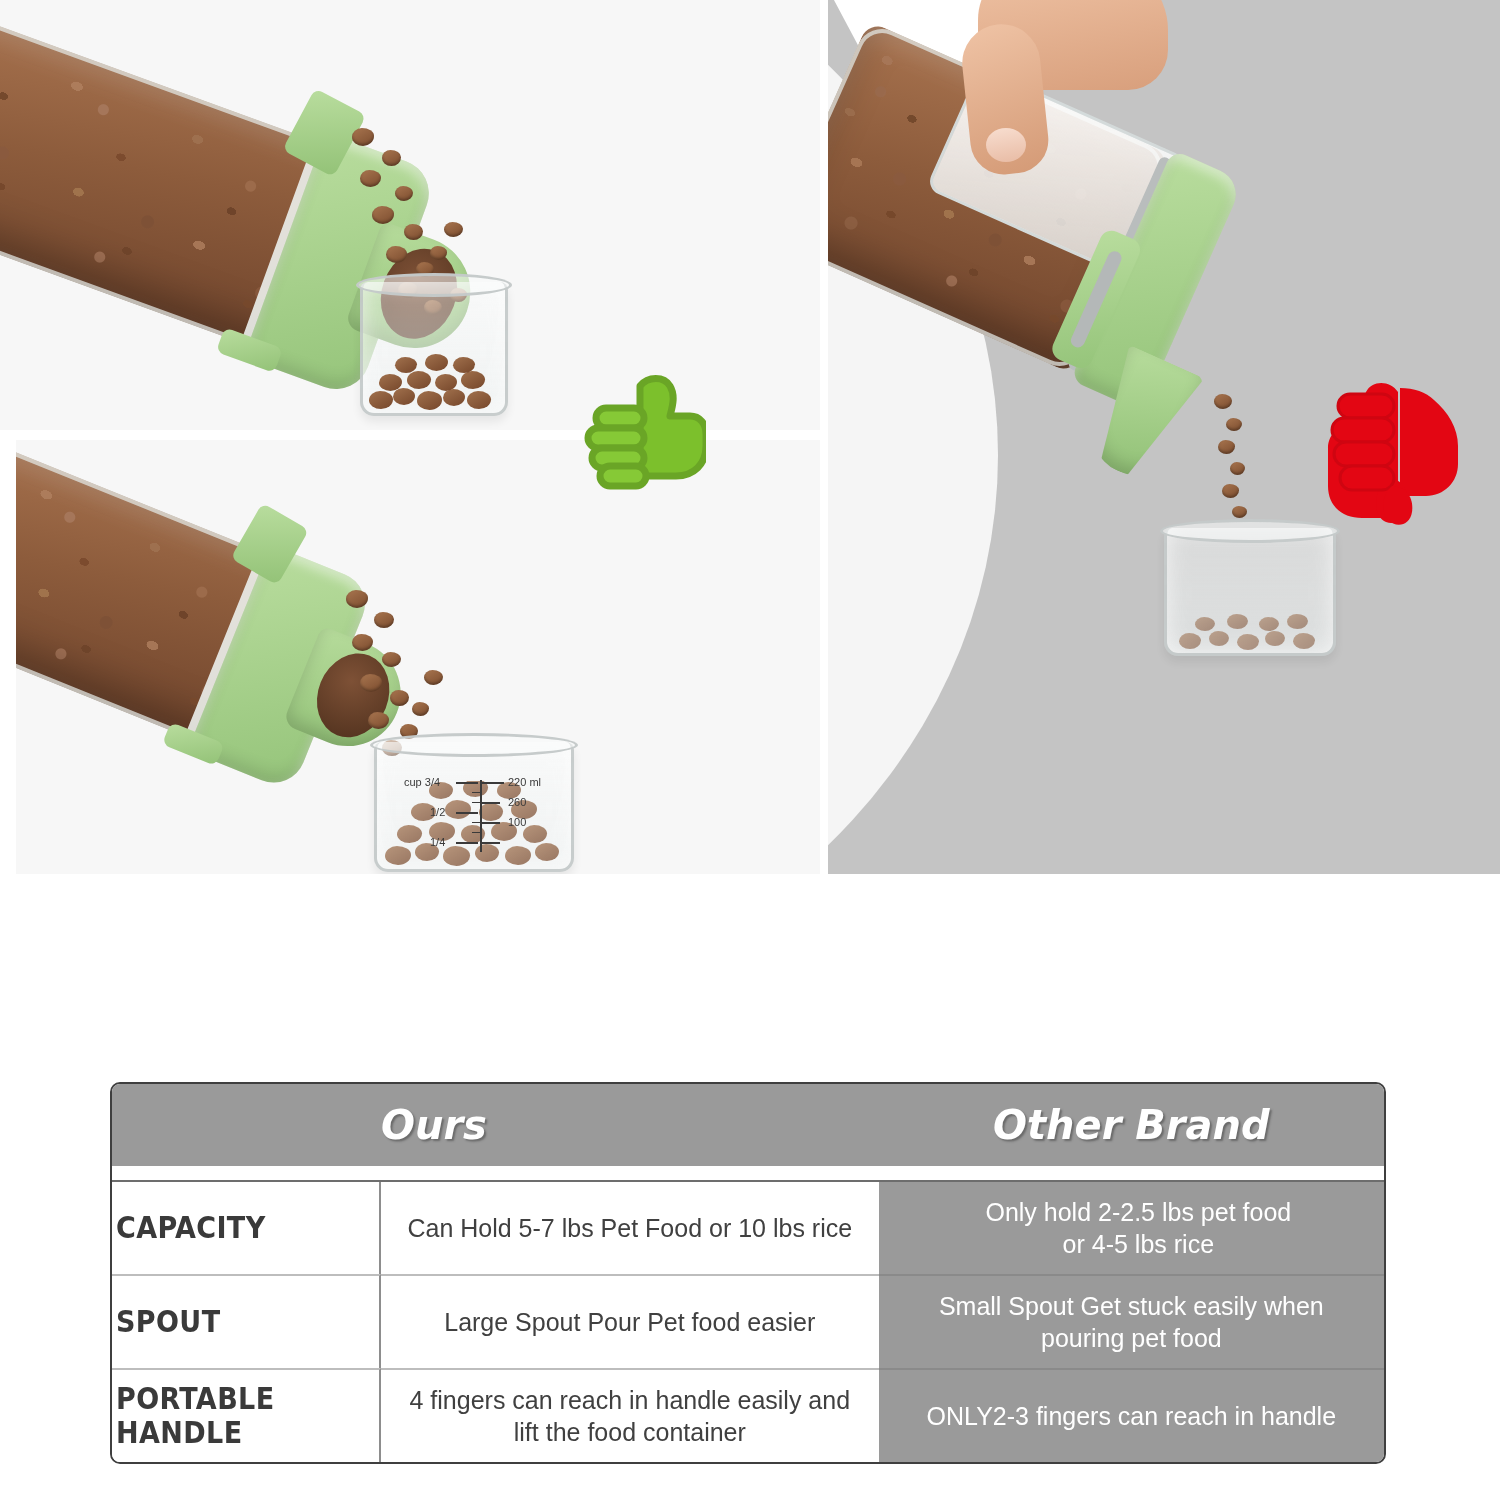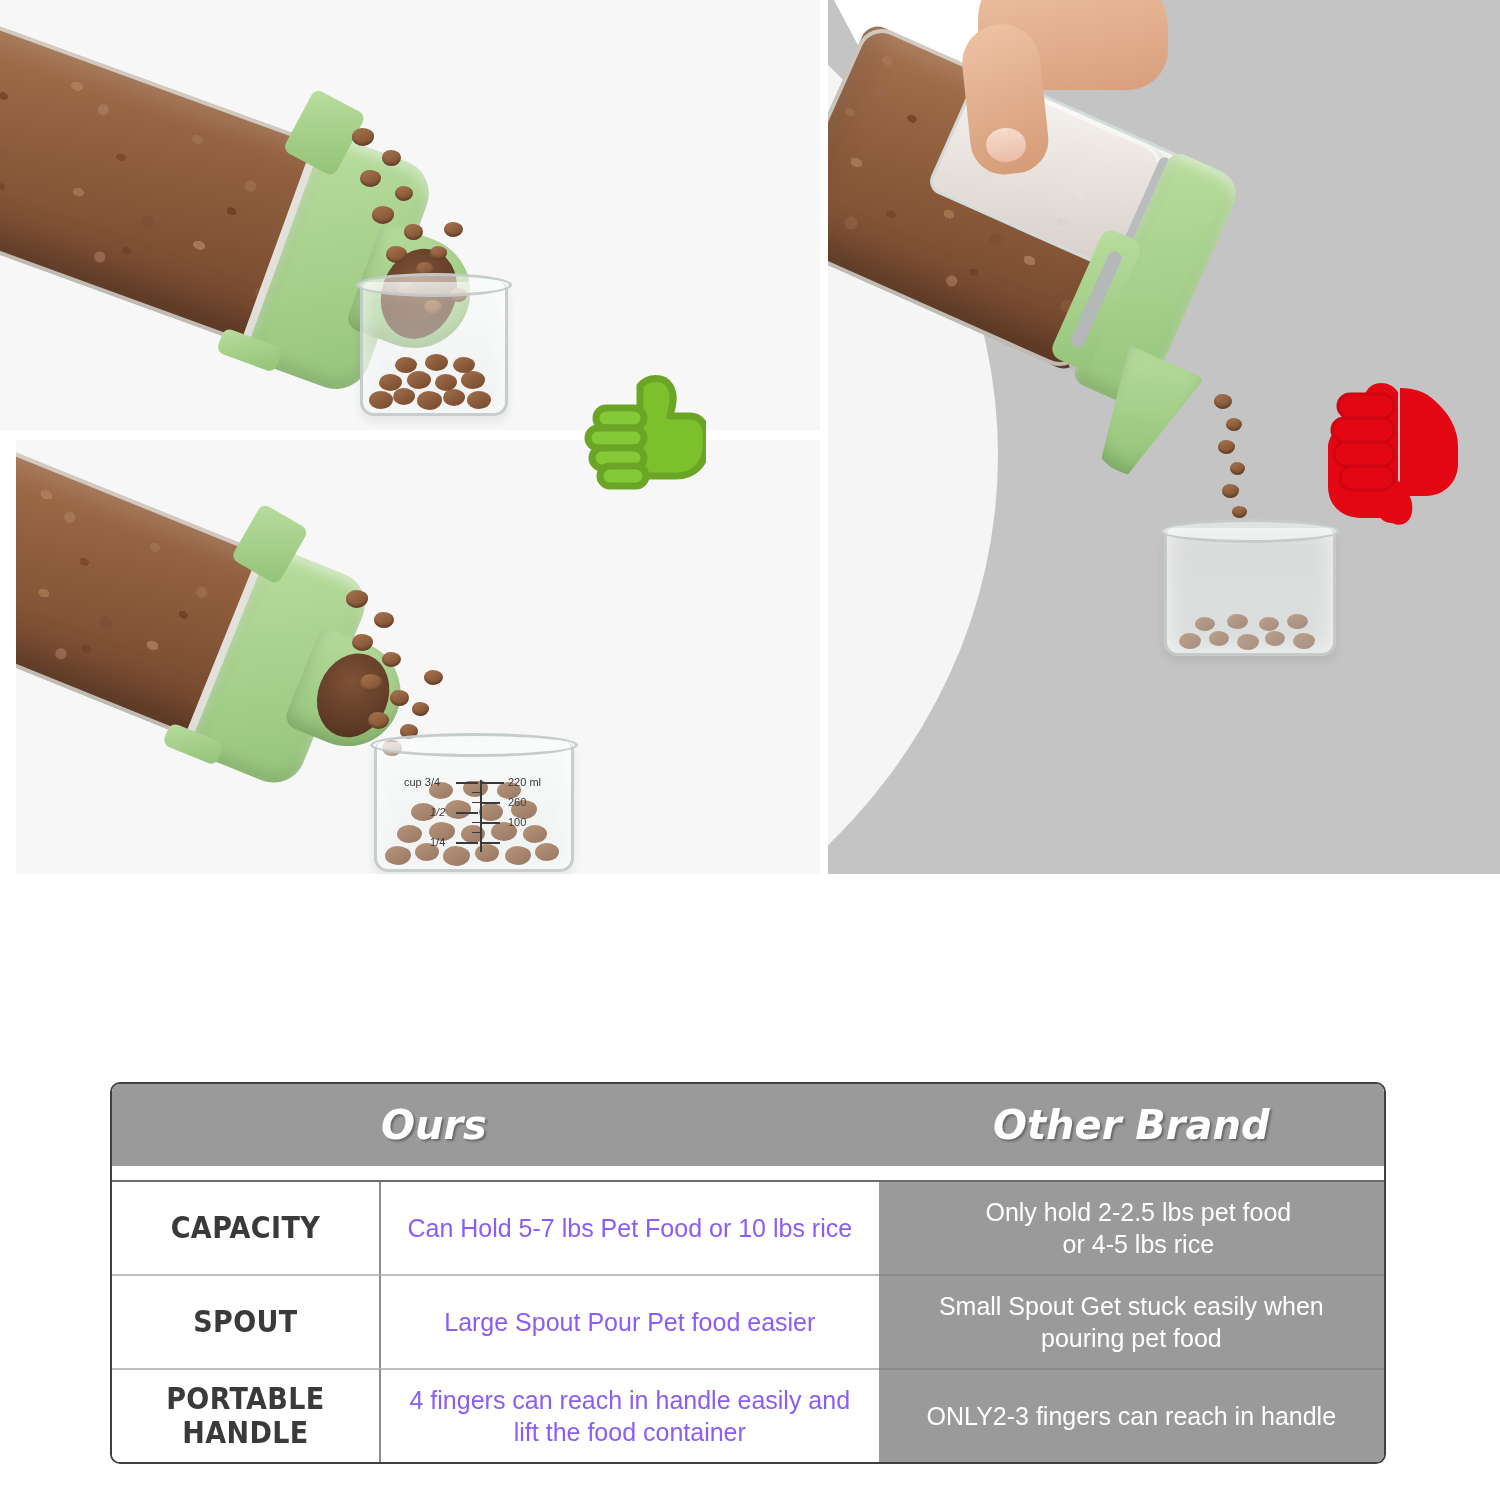--- a/index.html
+++ b/index.html
@@ -151,30 +151,30 @@
   .tbl .hdr-row td.h-ours{width:505px;text-align:left;}
   .tbl .hdr-row td.h-other{width:500px;text-align:center;}
   .hdr-txt{
     font-family:"DejaVu Sans", sans-serif;
     font-size:40px;font-weight:bold;font-style:italic;color:#ffffff;
     text-shadow:2px 2px 2px rgba(60,60,60,.5);
   }
   .gap-row td{height:14px;background:#ffffff;padding:0;border-bottom:2px solid #6d6d6d;}
 
   .tbl td.c-label{
-    width:271px;text-align:center;vertical-align:middle;
+    width:271px;text-align:left;vertical-align:middle;
     font-family:"DejaVu Sans Condensed","DejaVu Sans", sans-serif;
     font-size:30px;font-weight:bold;color:#3a3a3a;letter-spacing:.4px;
     background:#ffffff;border-right:2px solid #8d8d8d;
     line-height:1.15;padding:10px 4px;
   }
   .tbl td.c-ours{
     width:505px;text-align:center;vertical-align:middle;
     font-family:"Liberation Sans", sans-serif;
-    font-size:25px;color:#8b5cf6;background:#ffffff;
+    font-size:25px;color:#404040;background:#ffffff;
     line-height:1.28;padding:14px 18px;
   }
   .tbl td.c-other{
     width:500px;text-align:center;vertical-align:middle;
     font-family:"Liberation Sans", sans-serif;
     font-size:25px;color:#ffffff;background:#9a9a9a;
     line-height:1.28;padding:14px 18px;
   }
   .tbl tr.body-row td{border-top:2px solid #bdbdbd;}
   .tbl tr.body-row.first td{border-top:none;}
@@ -287,21 +287,21 @@
           <b style="left:100px;bottom:46px;width:24px;height:18px;"></b>
           <b style="left:132px;bottom:48px;width:26px;height:19px;"></b>
           <b style="left:50px;bottom:68px;width:24px;height:17px;"></b>
           <b style="left:84px;bottom:70px;width:25px;height:18px;"></b>
           <b style="left:118px;bottom:68px;width:24px;height:17px;"></b>
         </div>
       </div>
 
       <div class="scale" style="left:388px;top:336px;width:160px;height:90px;font-size:11px;">
         <span class="lbl" style="left:0px;top:0px;">cup 3/4</span>
-        <span class="lbl" style="left:26px;top:30px;font-style:italic;">1/2</span>
+        <span class="lbl" style="left:26px;top:30px;">1/2</span>
         <span class="lbl" style="left:26px;top:60px;">1/4</span>
 
         <span class="bar" style="left:52px;top:6px;width:22px;height:1.5px;"></span>
         <span class="bar" style="left:52px;top:36px;width:22px;height:1.5px;"></span>
         <span class="bar" style="left:52px;top:66px;width:22px;height:1.5px;"></span>
 
         <span class="bar" style="left:76px;top:4px;width:1.8px;height:72px;"></span>
         <span class="bar" style="left:68px;top:16px;width:10px;height:1.4px;"></span>
         <span class="bar" style="left:68px;top:26px;width:10px;height:1.4px;"></span>
         <span class="bar" style="left:68px;top:46px;width:10px;height:1.4px;"></span>

